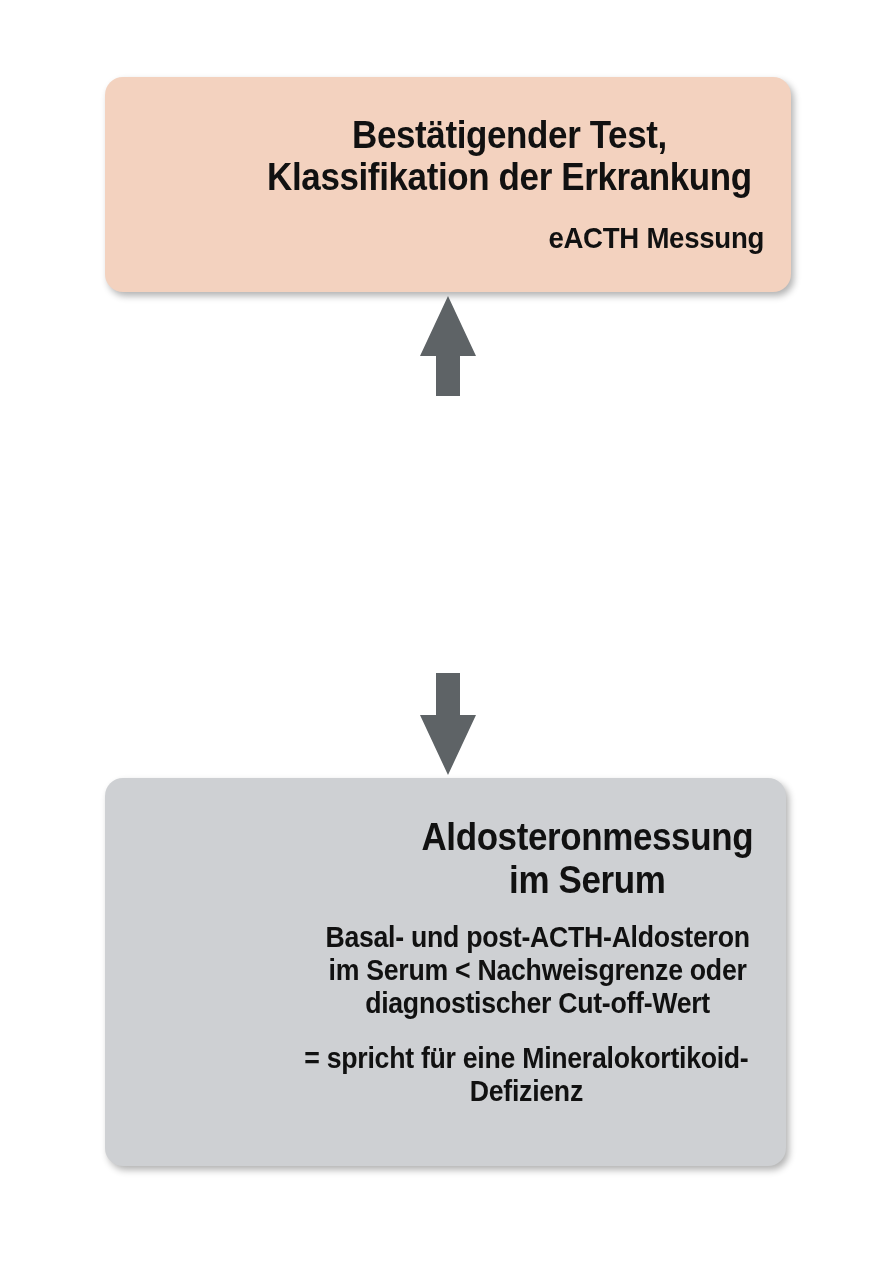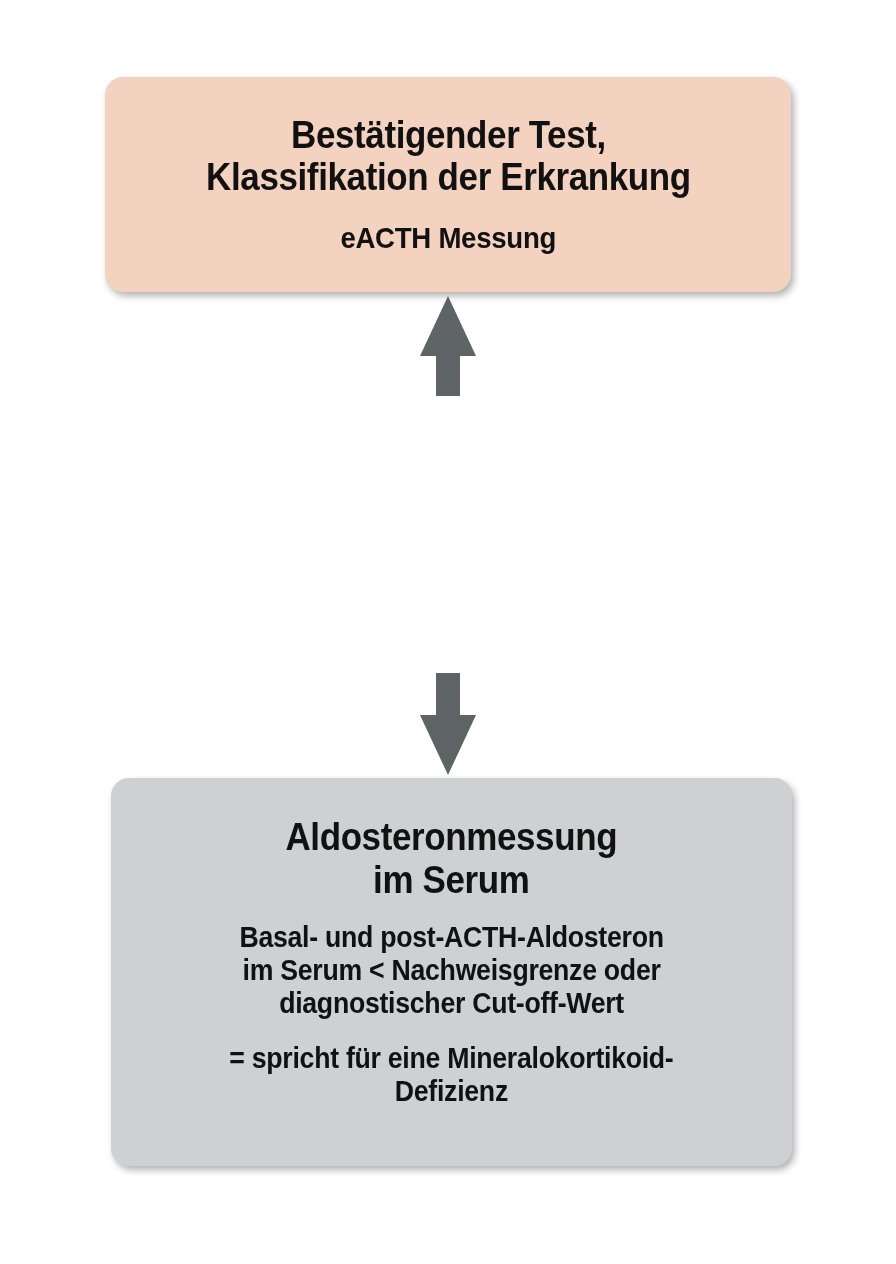--- a/index.html
+++ b/index.html
@@ -24,21 +24,21 @@
     overflow: hidden;
   }
 
   
   .node-box {
     position: absolute;
     border-radius: 18px;
     box-shadow: 3px 4px 7px rgba(0,0,0,0.30);
     display: flex;
     flex-direction: column;
-    align-items: center;
+    align-items: flex-end;
     justify-content: center;
     text-align: center;
     padding: 13px 18px;
   }
 
   .node-title {
     font-weight: 700;
     letter-spacing: -0.4px;
     line-height: 1.12;
     transform: scaleX(0.92);
@@ -93,21 +93,20 @@
 
   
   #box-aldosterone {
     left: 105px;
     top: 778px;
     width: 681px;
     height: 388px;
     background: #CED0D3;
     justify-content: flex-start;
     padding-top: 38px;
-    margin-left: 6px;
   }
   #box-aldosterone .node-title {
     font-size: 38px;
     color: #111111;
     margin-bottom: 20px;
   }
   #box-aldosterone .node-sub {
     font-size: 29px;
     color: #111111;
   }

